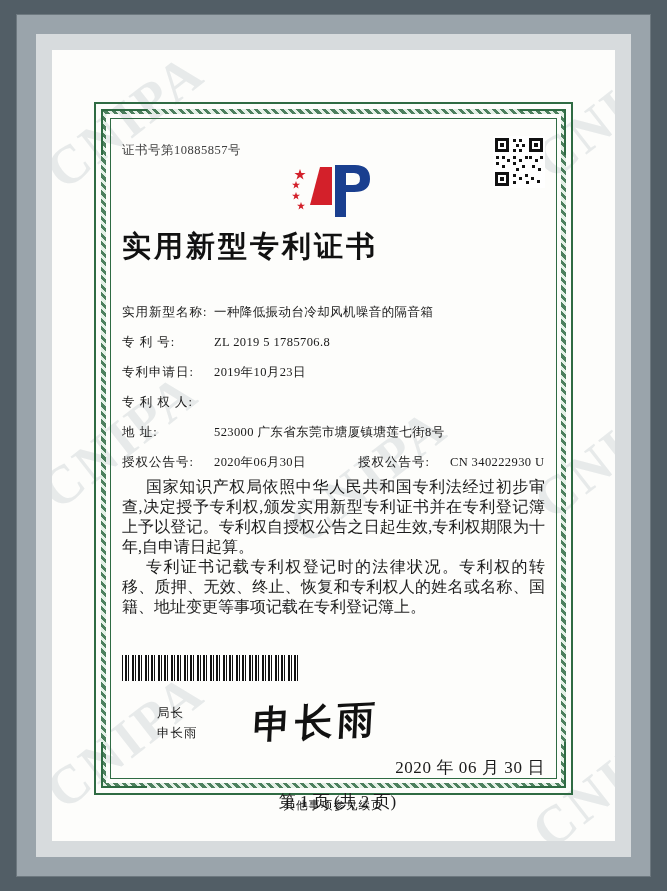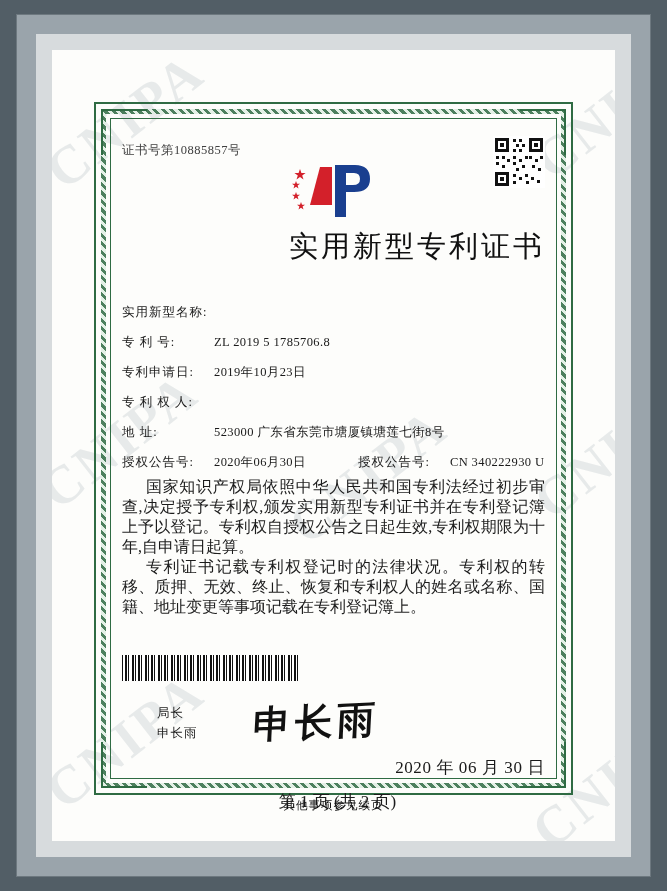--- a/index.html
+++ b/index.html
@@ -132,23 +132,23 @@
     align-items: flex-start;
   }
   .logo {
     position: relative;
     width: 92px;
     height: 60px;
   }
   .logo svg { display:block; }
 
   .title {
-    text-align: right;
+    text-align: left;
     font-size: 29px;
-    font-weight: normal;
+    font-weight: bold;
     letter-spacing: 3px;
     margin-top: 4px;
     color: #111;
   }
 
   .fields {
     margin-top: 30px;
     font-size: 12.5px;
     line-height: 30px;
     color: #1a1a1a;
@@ -343,20 +343,21 @@
                 </g>
               </svg>
             </div>
           </div>
 
           <div class="title">实用新型专利证书</div>
 
           <div class="fields">
             <div class="frow">
               <div class="flabel">实用新型名称:</div>
+              <div class="fvalue">一种降低振动台冷却风机噪音的隔音箱</div>
             </div>
             <div class="frow">
               <div class="flabel">专 利 号:</div>
               <div class="fvalue">ZL 2019 5 1785706.8</div>
             </div>
             <div class="frow">
               <div class="flabel">专利申请日:</div>
               <div class="fvalue">2019年10月23日</div>
             </div>
             <div class="frow">

